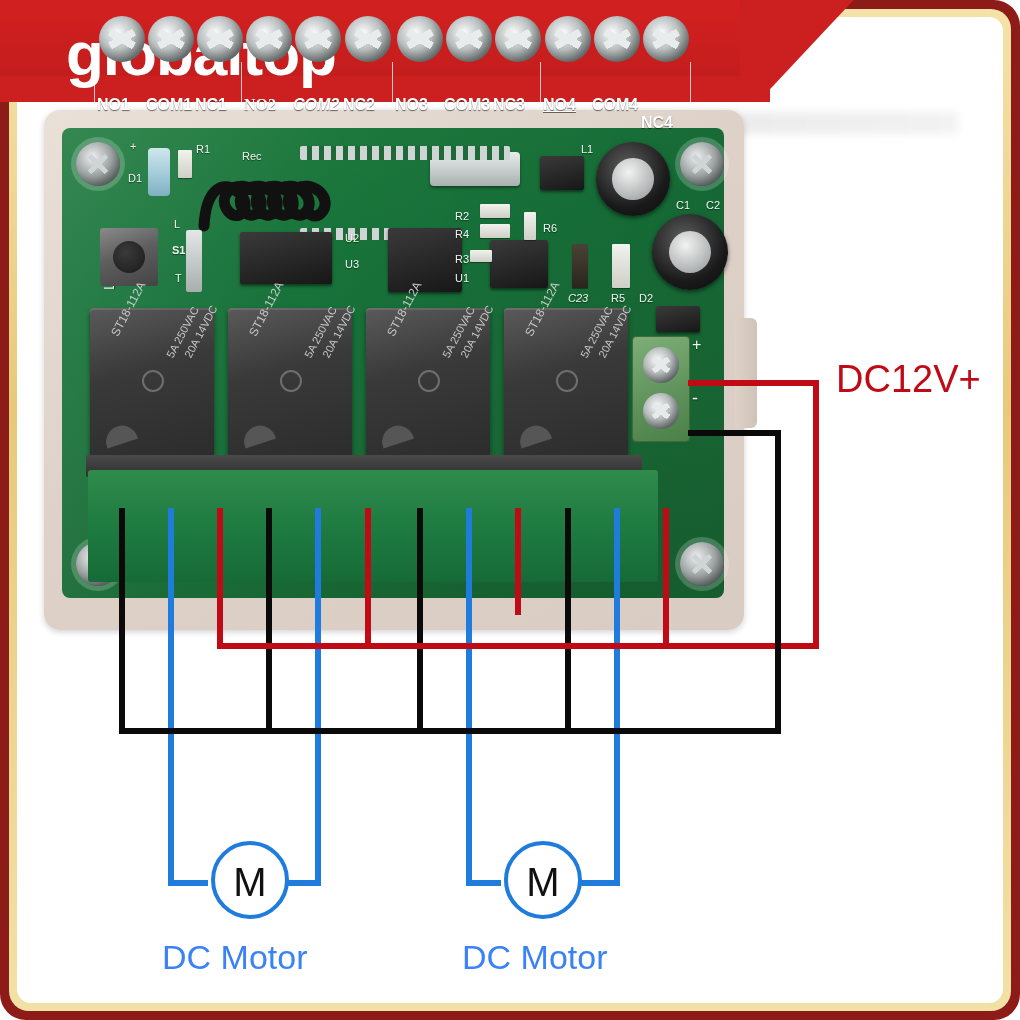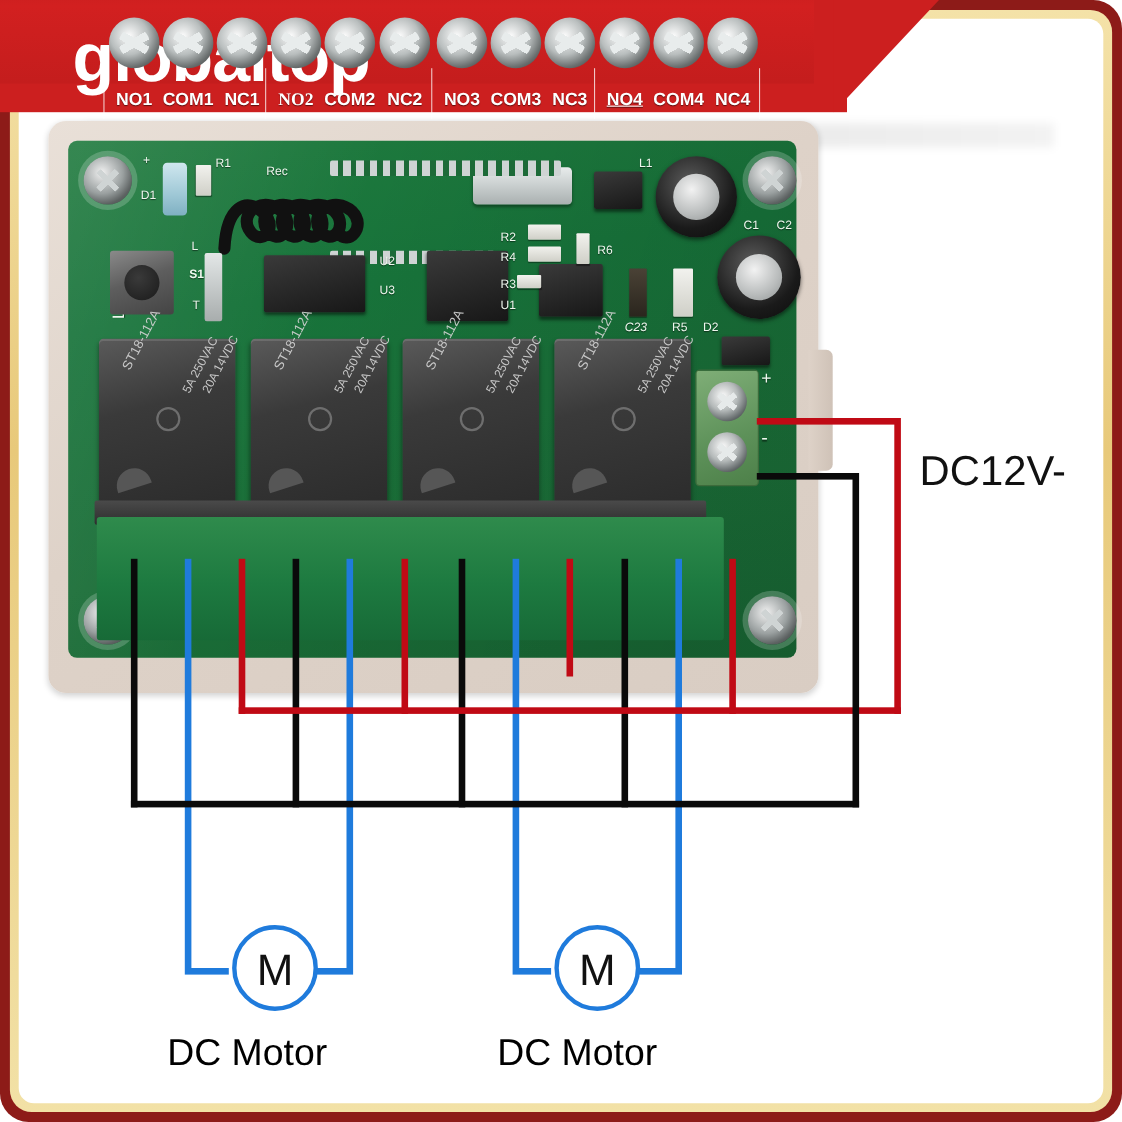--- a/index.html
+++ b/index.html
@@ -69,22 +69,22 @@
     background:linear-gradient(180deg,#4a4a4a,#2e2e2e);border-radius:2px;}
 
   .termblock{position:absolute;left:88px;top:470px;width:570px;height:112px;
     background:linear-gradient(180deg,#2f8b4c,#1d7a40 55%,#176a37);border-radius:3px;}
   .term{position:absolute;top:16px;width:46px;height:46px;border-radius:50%;
     background:radial-gradient(circle at 40% 36%,#fcfcfc,#b9bebe 42%,#6b7070 70%,#2c3030);}
   .term:after{content:"";position:absolute;left:9px;top:9px;width:28px;height:28px;
     border-radius:50%;background:
      linear-gradient(30deg,transparent 40%,#e8ecec 40%,#e8ecec 60%,transparent 60%),
      linear-gradient(-30deg,transparent 40%,#e8ecec 40%,#e8ecec 60%,transparent 60%);}
-  .tlabel{position:absolute;top:82px;color:#fff;font-size:16px;font-weight:bold;
-    text-align:center;text-shadow:0 1px 1px rgba(0,0,0,.55);}
+  .tlabel{position:absolute;top:96px;color:#fff;font-size:16px;font-weight:bold;
+    text-align:left;text-shadow:0 1px 1px rgba(0,0,0,.55);}
   .tdiv{position:absolute;top:62px;width:1px;height:46px;background:rgba(255,255,255,.75);}
 
   .pwrblk{position:absolute;left:632px;top:336px;width:56px;height:104px;
     background:linear-gradient(160deg,#7fae77,#5d9159 60%,#4d8049);border-radius:4px;
     border:1px solid #3d6b3b;}
   .pwrscrew{position:absolute;left:10px;width:36px;height:36px;border-radius:50%;
     background:radial-gradient(circle at 40% 36%,#fafafa,#b4b9b9 42%,#63696a 72%,#2b2f2f);}
   .pwrscrew:after{content:"";position:absolute;left:8px;top:8px;width:20px;height:20px;
     border-radius:50%;background:
      linear-gradient(40deg,transparent 40%,#e6eaea 40%,#e6eaea 60%,transparent 60%),
@@ -113,21 +113,21 @@
   .osc{position:absolute;left:430px;top:152px;width:90px;height:34px;border-radius:4px;
     background:linear-gradient(180deg,#e8ecec,#a9b0b0);box-shadow:0 2px 3px rgba(0,0,0,.4);}
 
   
   .w{position:absolute;}
 
   .motor{position:absolute;width:78px;height:78px;border-radius:50%;
     border:4px solid #1f7bdc;background:#fff;box-sizing:border-box;}
   .motor span{position:absolute;left:0;right:0;top:12px;text-align:center;font-size:40px;
     color:#111;line-height:50px;}
-  .motor-cap{position:absolute;font-size:34px;color:#000000;white-space:nowrap;}
+  .motor-cap{position:absolute;font-size:34px;color:#3b82f6;white-space:nowrap;margin-left:10px;}
 
   .vlabel{position:absolute;font-size:38px;white-space:nowrap;}
   .vlabel.red-t{color:#c00a15;}
   .vlabel.blk-t{color:#111;}
 </style>
 </head>
 <body>
 
 <div id="page">
 
@@ -253,35 +253,35 @@
   <div id="term-layer">
       <div class="term" style="left: 99px;"></div>
       <div class="tlabel" style="left: 97px; width: 50px;">NO1</div>
       <div class="term" style="left: 148px;"></div>
       <div class="tlabel" style="left: 146px; width: 50px;">COM1</div>
       <div class="term" style="left: 197px;"></div>
       <div class="tlabel" style="left: 195px; width: 50px;">NC1</div>
       <div class="term" style="left: 246px;"></div>
       <div class="tlabel" style="left: 244px; width: 50px; font-family: Liberation Serif, serif;">NO2</div>
       <div class="term" style="left: 295px;"></div>
-      <div class="tlabel" style="left: 293px; width: 50px;">COM2</div>
+      <div class="tlabel" style="left: 293px; width: 50px; font-style: italic;">COM2</div>
       <div class="term" style="left: 345px;"></div>
       <div class="tlabel" style="left: 343px; width: 50px;">NC2</div>
       <div class="term" style="left: 397px;"></div>
       <div class="tlabel" style="left: 395px; width: 50px;">NO3</div>
       <div class="term" style="left: 446px;"></div>
       <div class="tlabel" style="left: 444px; width: 50px;">COM3</div>
       <div class="term" style="left: 495px;"></div>
       <div class="tlabel" style="left: 493px; width: 50px;">NC3</div>
       <div class="term" style="left: 545px;"></div>
       <div class="tlabel" style="left: 543px; width: 50px; text-decoration: underline;">NO4</div>
       <div class="term" style="left: 594px;"></div>
       <div class="tlabel" style="left: 592px; width: 50px;">COM4</div>
       <div class="term" style="left: 643px;"></div>
-      <div class="tlabel" style="left: 641px; width: 50px;">NC4</div>
+      <div class="tlabel" style="left: 641px; width: 50px; margin-top: 18px;">NC4</div>
       <div class="tdiv" style="left: 94px;"></div>
       <div class="tdiv" style="left: 241px;"></div>
       <div class="tdiv" style="left: 392px;"></div>
       <div class="tdiv" style="left: 540px;"></div>
       <div class="tdiv" style="left: 690px;"></div>
     </div>
 
   <div id="wire-layer">
       <div class="w" style="left: 119px; top: 508px; width: 6px; height: 226px; background: rgb(10, 10, 10);"></div>
       <div class="w" style="left: 168px; top: 508px; width: 6px; height: 372px; background: rgb(31, 123, 220);"></div>
@@ -300,21 +300,21 @@
       <div class="w" style="left: 688px; top: 380px; width: 128px; height: 6px; background: rgb(192, 10, 21);"></div>
       <div class="w" style="left: 119px; top: 728px; width: 662px; height: 6px; background: rgb(10, 10, 10);"></div>
       <div class="w" style="left: 775px; top: 430px; width: 6px; height: 304px; background: rgb(10, 10, 10);"></div>
       <div class="w" style="left: 688px; top: 430px; width: 90px; height: 6px; background: rgb(10, 10, 10);"></div>
       <div class="w" style="left: 168px; top: 880px; width: 40px; height: 6px; background: rgb(31, 123, 220);"></div>
       <div class="w" style="left: 286px; top: 880px; width: 35px; height: 6px; background: rgb(31, 123, 220);"></div>
       <div class="w" style="left: 466px; top: 880px; width: 35px; height: 6px; background: rgb(31, 123, 220);"></div>
       <div class="w" style="left: 579px; top: 880px; width: 41px; height: 6px; background: rgb(31, 123, 220);"></div>
     </div>
 
-  <div class="vlabel blk-t" style="left:836px;top:408px;">DC12V-</div>
+  <div class="vlabel red-t" style="left:836px;top:358px;">DC12V+</div>
 
   <div class="motor" style="left:211px;top:841px;">
     <span>M</span>
   </div>
   <div class="motor-cap" style="left:152px;top:938px;">DC Motor</div>
 
   <div class="motor" style="left:504px;top:841px;">
     <span>M</span>
   </div>
   <div class="motor-cap" style="left:452px;top:938px;">DC Motor</div>

